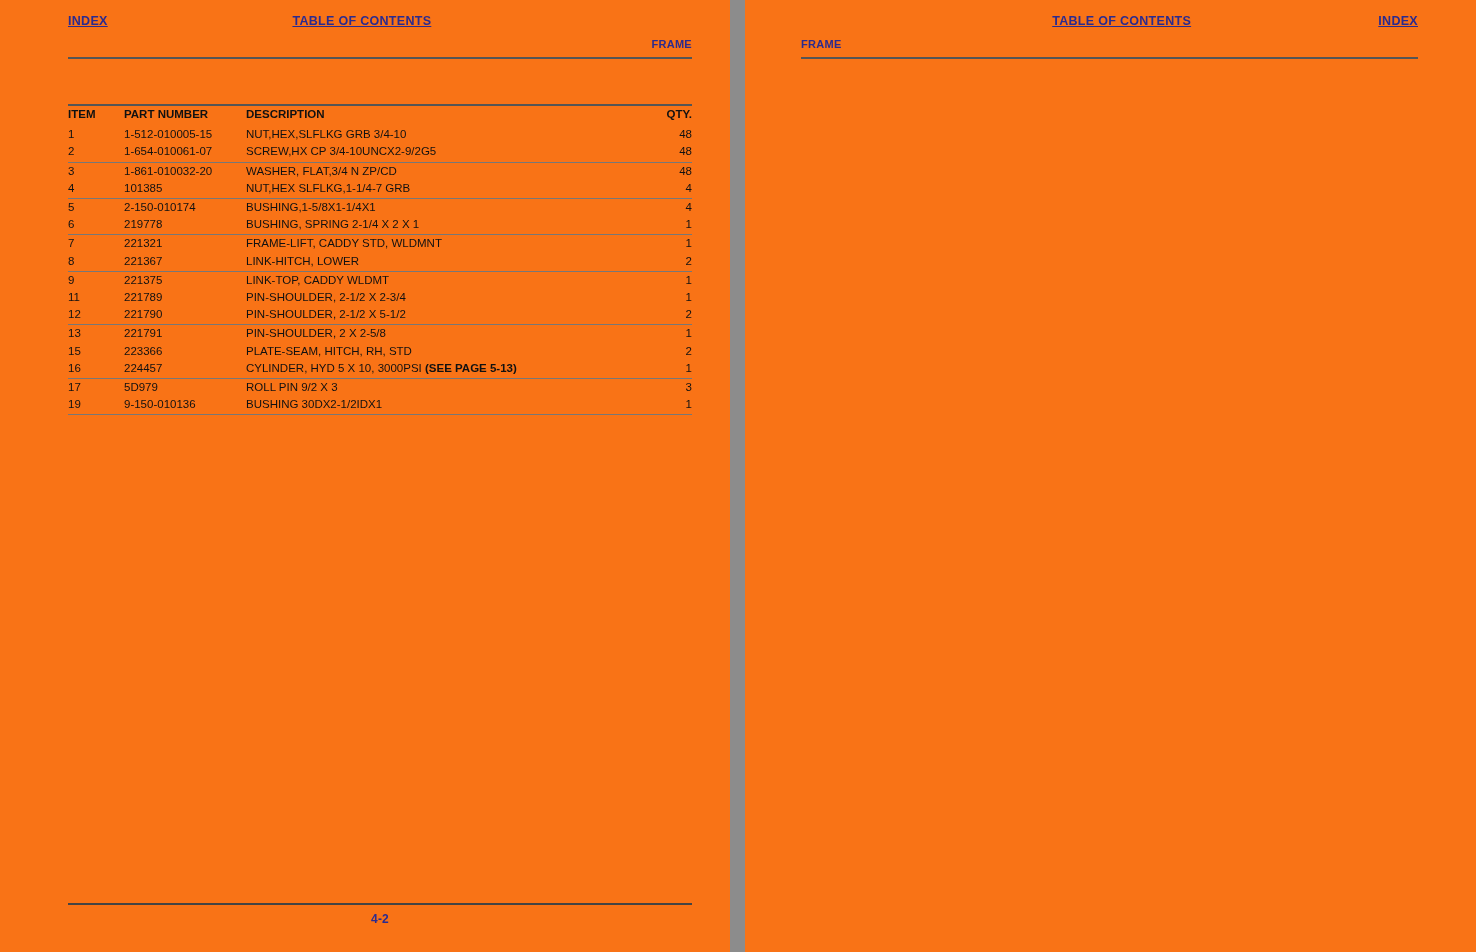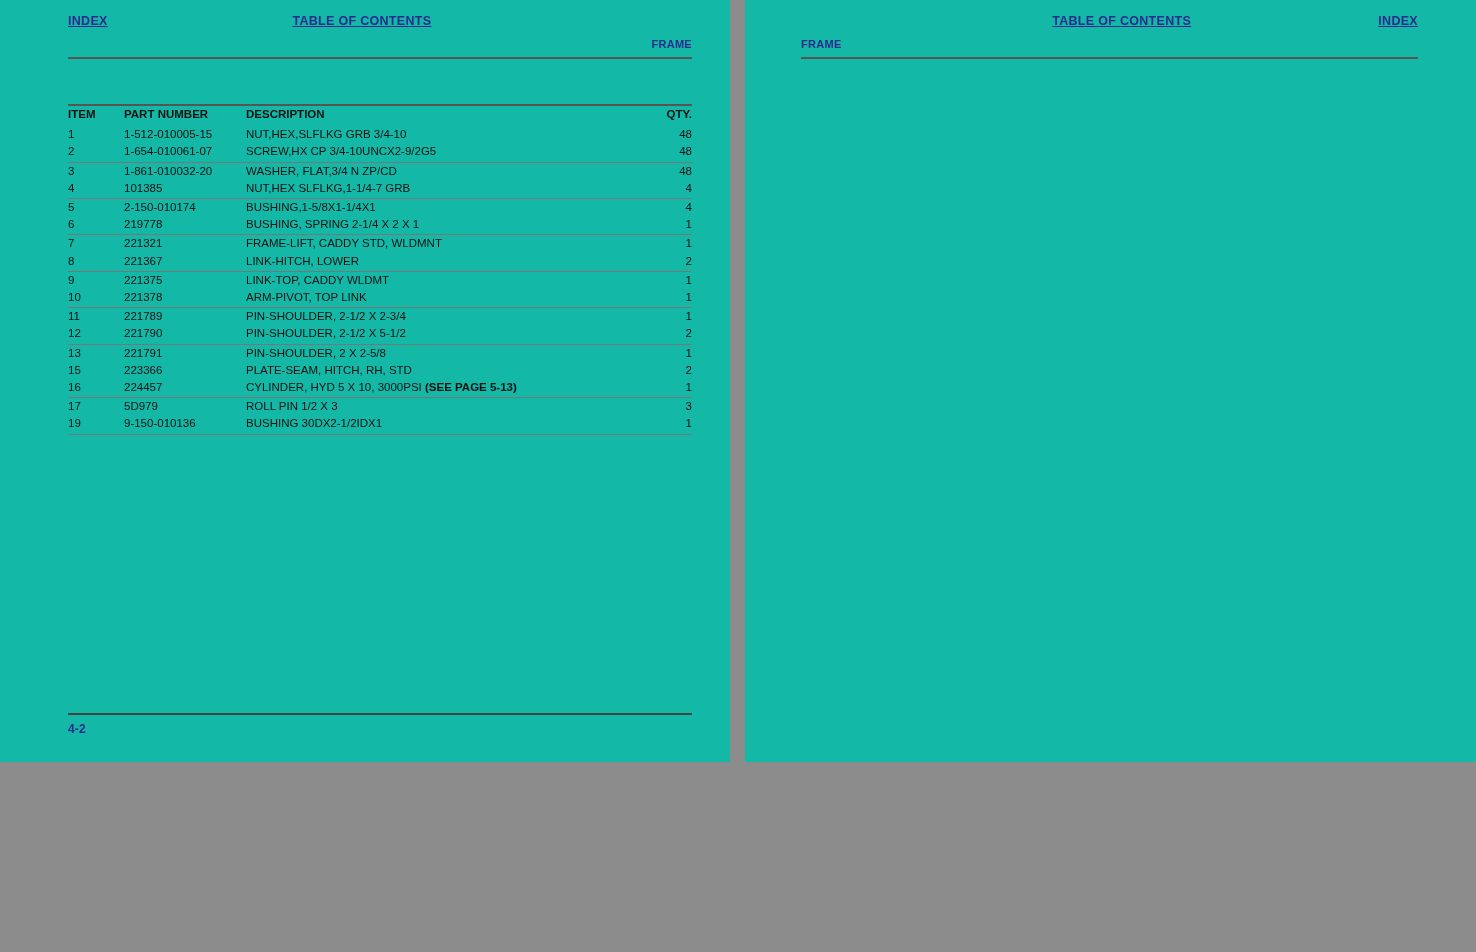--- a/index.html
+++ b/index.html
@@ -4,21 +4,21 @@
 <style>
   * { box-sizing: border-box; }
   html, body { margin:0; padding:0; }
   body {
     width:1476px; height:952px;
     background:#8c8c8c;
     font-family:"Liberation Sans", sans-serif;
     overflow:hidden;
   }
   .spread { display:flex; width:1476px; height:952px; }
-  .page { background:#14b8a6; height:762px; position:relative; }
+  .page { background:#f97316; height:952px; position:relative; }
   .page-left  { width:730px; }
   .gutter     { width:15px; background:#8c8c8c; }
   .page-right { width:731px; }
 
   
   .hdr { position:absolute; left:0; right:0; top:0; }
   .nav-link {
     color:#2b2b8f; font-weight:bold; font-size:12.5px;
     text-decoration:underline; letter-spacing:.3px; white-space:nowrap;
   }
@@ -64,21 +64,21 @@
   .c-qty  { text-align:right !important; width:56px; }
   .thead-top td, .thead-top th { border-top:2px solid #555; }
   tr.band-end td { border-bottom:1.5px solid #777; padding-bottom:1px; }
   tr.first-row td { padding-top:1px; }
   .bold-note { font-weight:bold; }
 
   
   .ftr { position:absolute; bottom:26px; }
   .ftr-rule { height:2px; background:#444; }
   .lp-ftr { left:68px; width:624px; }
-  .ftr-line { display:flex; justify-content:flex-start; margin-top:7px; }
+  .ftr-line { display:flex; justify-content:center; margin-top:7px; }
   .ftr-txt { color:#2b2b8f; font-size:12px; font-weight:bold; letter-spacing:.2px; }
 </style>
 </head>
 <body>
 
 <div class="spread">
 
   <div class="page page-left">
 
     <div class="hdr lp-hdr">
@@ -152,26 +152,20 @@
               <td class="c-part">221367</td>
               <td class="c-desc">LINK-HITCH, LOWER</td>
               <td class="c-qty">2</td>
             </tr>
             <tr>
               <td class="c-item">9</td>
               <td class="c-part">221375</td>
               <td class="c-desc">LINK-TOP, CADDY WLDMT</td>
               <td class="c-qty">1</td>
             </tr>
-            <tr class="band-end">
-              <td class="c-item">10</td>
-              <td class="c-part">221378</td>
-              <td class="c-desc">ARM-PIVOT, TOP LINK</td>
-              <td class="c-qty">1</td>
-            </tr>
             <tr>
               <td class="c-item">11</td>
               <td class="c-part">221789</td>
               <td class="c-desc">PIN-SHOULDER, 2-1/2 X 2-3/4</td>
               <td class="c-qty">1</td>
             </tr>
             <tr class="band-end">
               <td class="c-item">12</td>
               <td class="c-part">221790</td>
               <td class="c-desc">PIN-SHOULDER, 2-1/2 X 5-1/2</td>
@@ -191,21 +185,21 @@
             </tr>
             <tr class="band-end">
               <td class="c-item">16</td>
               <td class="c-part">224457</td>
               <td class="c-desc">CYLINDER, HYD 5 X 10, 3000PSI <span class="bold-note">(SEE PAGE 5-13)</span></td>
               <td class="c-qty">1</td>
             </tr>
             <tr>
               <td class="c-item">17</td>
               <td class="c-part">5D979</td>
-              <td class="c-desc">ROLL PIN 1/2 X 3</td>
+              <td class="c-desc">ROLL PIN 9/2 X 3</td>
               <td class="c-qty">3</td>
             </tr>
             <tr class="band-end">
               <td class="c-item">19</td>
               <td class="c-part">9-150-010136</td>
               <td class="c-desc">BUSHING 30DX2-1/2IDX1</td>
               <td class="c-qty">1</td>
             </tr>
           </tbody>
       </table>

